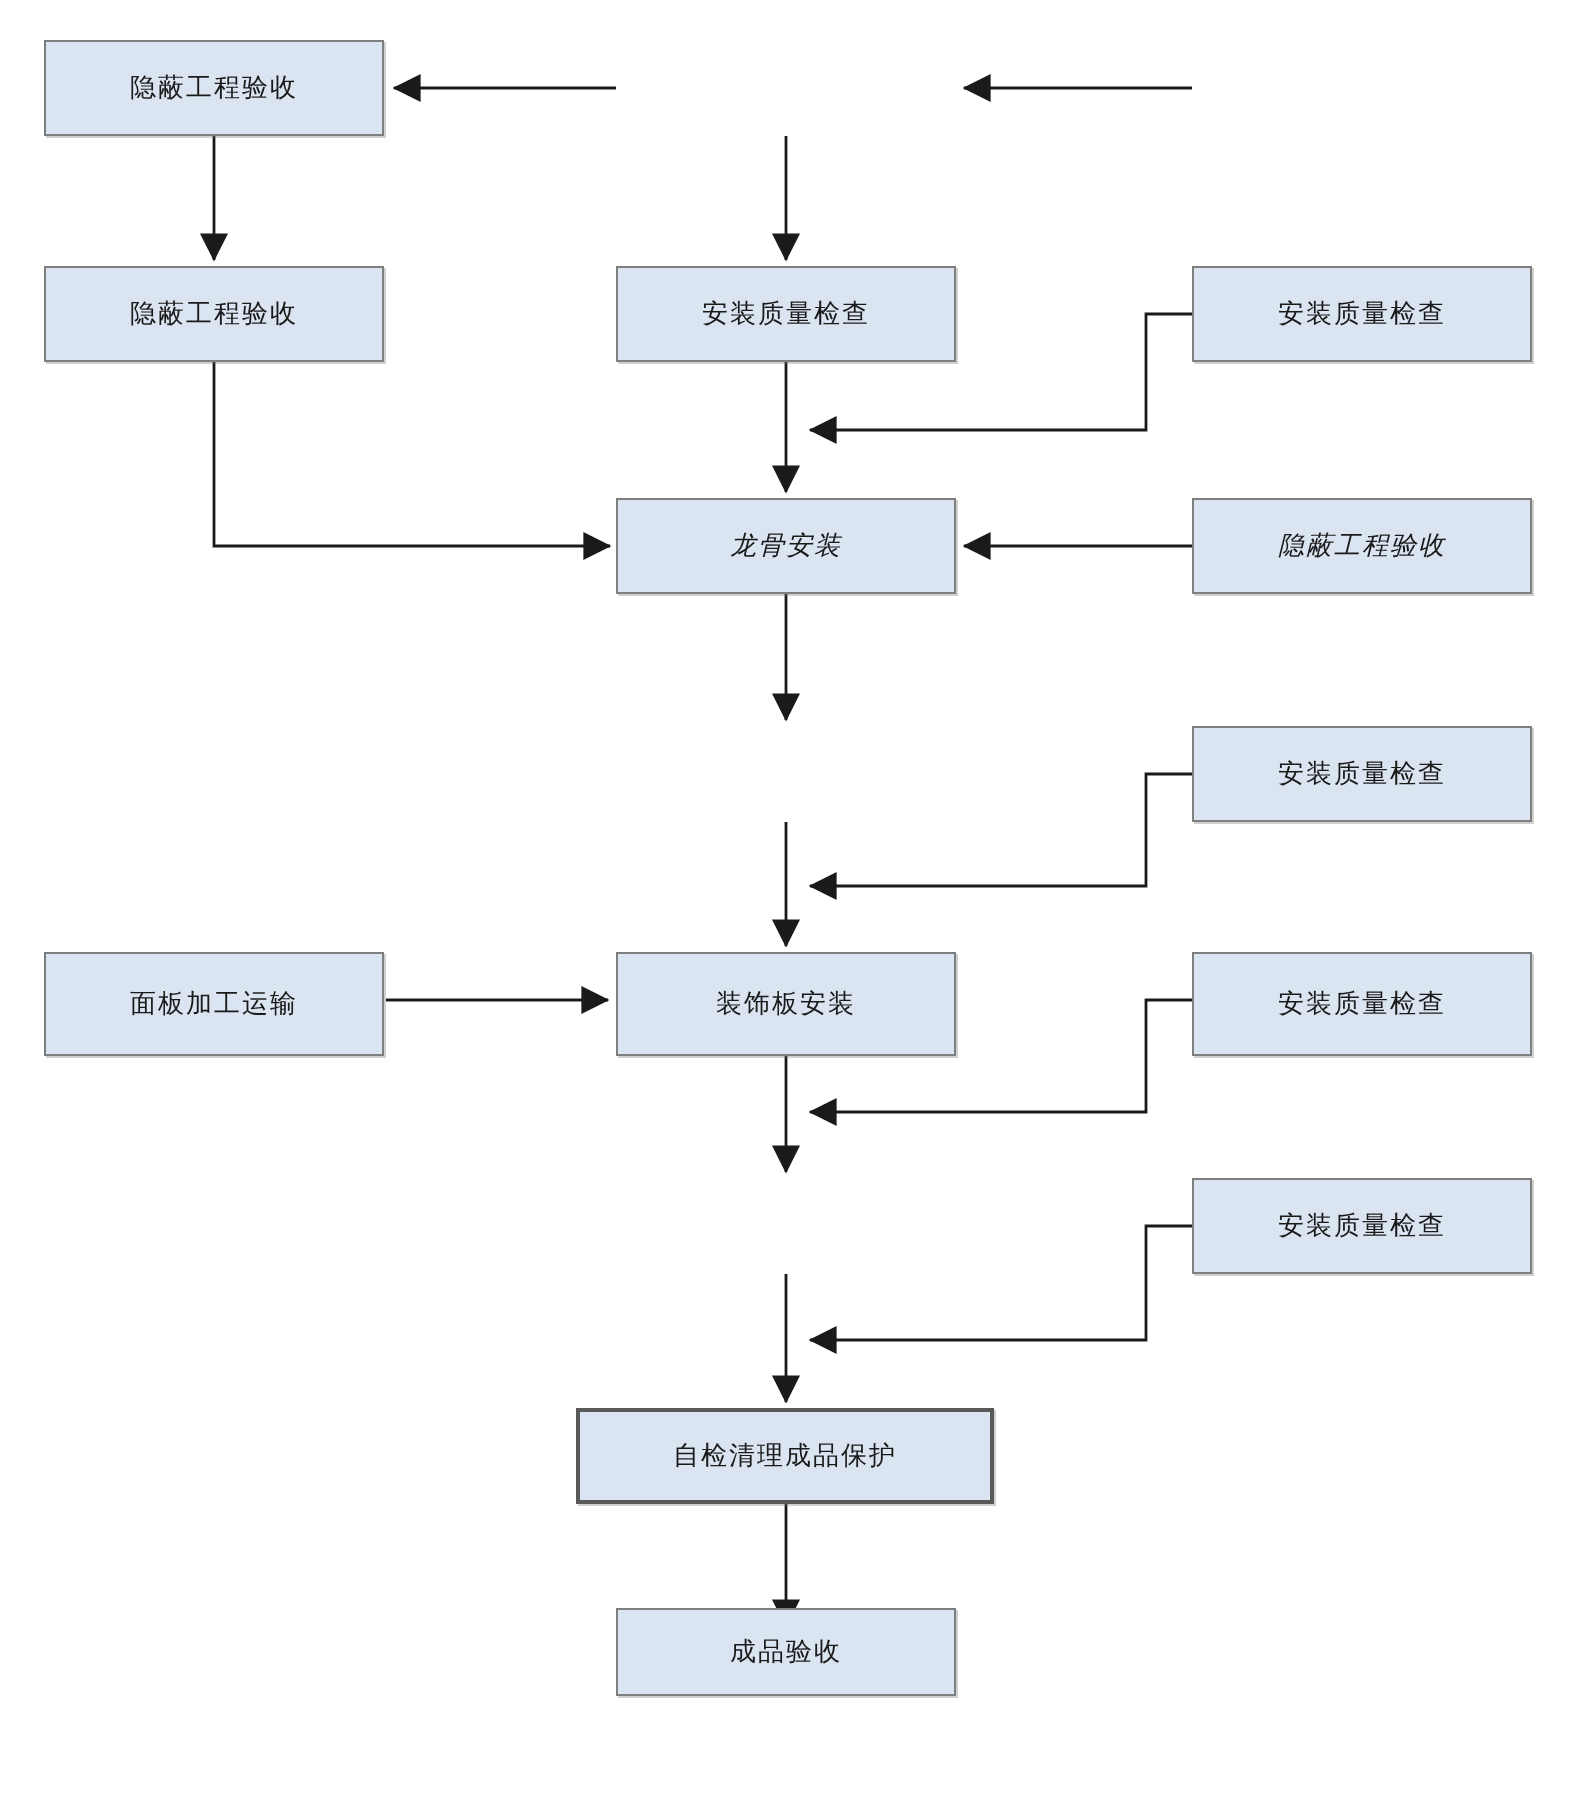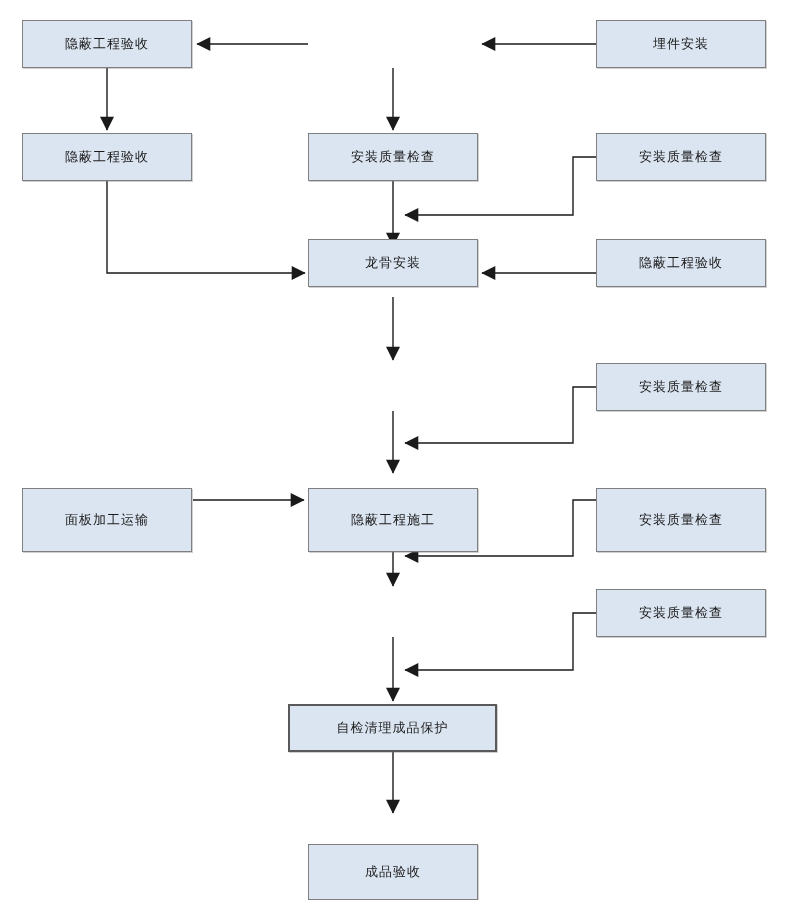--- a/index.html
+++ b/index.html
@@ -43,26 +43,26 @@
   }
   .node.heavy {
     border: 2px solid var(--box-border-heavy, #595959);
   }
   
   .col-l { left: 22px;  width: 170px; }
   .col-c { left: 308px; width: 170px; }
   .col-r { left: 596px; width: 170px; }
   .row-1 { top: 20px;  height: 48px; }
   .row-2 { top: 133px; height: 48px; }
-  .row-3 { top: 239px; height: 48px; }
+  .row-3 { top: 249px; height: 48px; font-style: italic; }
   .row-4 { top: 363px; height: 48px; }
-  .row-5 { top: 488px; height: 64px; }
+  .row-5 { top: 476px; height: 52px; }
   .row-6 { top: 589px; height: 48px; }
   .row-7 { top: 704px; height: 48px; }
-  .row-8 { top: 844px; height: 56px; }
+  .row-8 { top: 804px; height: 44px; }
   .wide  { left: 288px; width: 209px; }
 </style>
 </head>
 <body>
 
 <div id="canvas">
 
   <svg id="wires" viewBox="0 0 793 900" xmlns="http://www.w3.org/2000/svg">
     <defs>
       <marker id="arrow" viewBox="0 0 10 10" refX="9.5" refY="5" markerWidth="13" markerHeight="10" orient="auto">
@@ -99,33 +99,32 @@
     <path class="edge" d="M 596 500 L 573 500 L 573 556 L 405 556" marker-end="url(#arrow)"></path>
 
     <path class="edge" d="M 393 637 L 393 701" marker-end="url(#arrow)"></path>
 
     <path class="edge" d="M 596 613 L 573 613 L 573 670 L 405 670" marker-end="url(#arrow)"></path>
 
     <path class="edge" d="M 393 752 L 393 813" marker-end="url(#arrow)"></path>
   </svg>
 
   <div class="node col-l row-1">隐蔽工程验收</div>
-  <div class="node col-r row-1">埋件安装</div>
 
   <div class="node col-l row-2">隐蔽工程验收</div>
   <div class="node col-c row-2">安装质量检查</div>
   <div class="node col-r row-2">安装质量检查</div>
 
   <div class="node col-c row-3">龙骨安装</div>
   <div class="node col-r row-3">隐蔽工程验收</div>
 
   <div class="node col-r row-4">安装质量检查</div>
 
   <div class="node col-l row-5">面板加工运输</div>
-  <div class="node col-c row-5">隐蔽工程施工</div>
+  <div class="node col-c row-5">装饰板安装</div>
   <div class="node col-r row-5">安装质量检查</div>
 
   <div class="node col-r row-6">安装质量检查</div>
 
   <div class="node wide row-7 heavy">自检清理成品保护</div>
 
   <div class="node col-c row-8">成品验收</div>
 
 </div>
 

